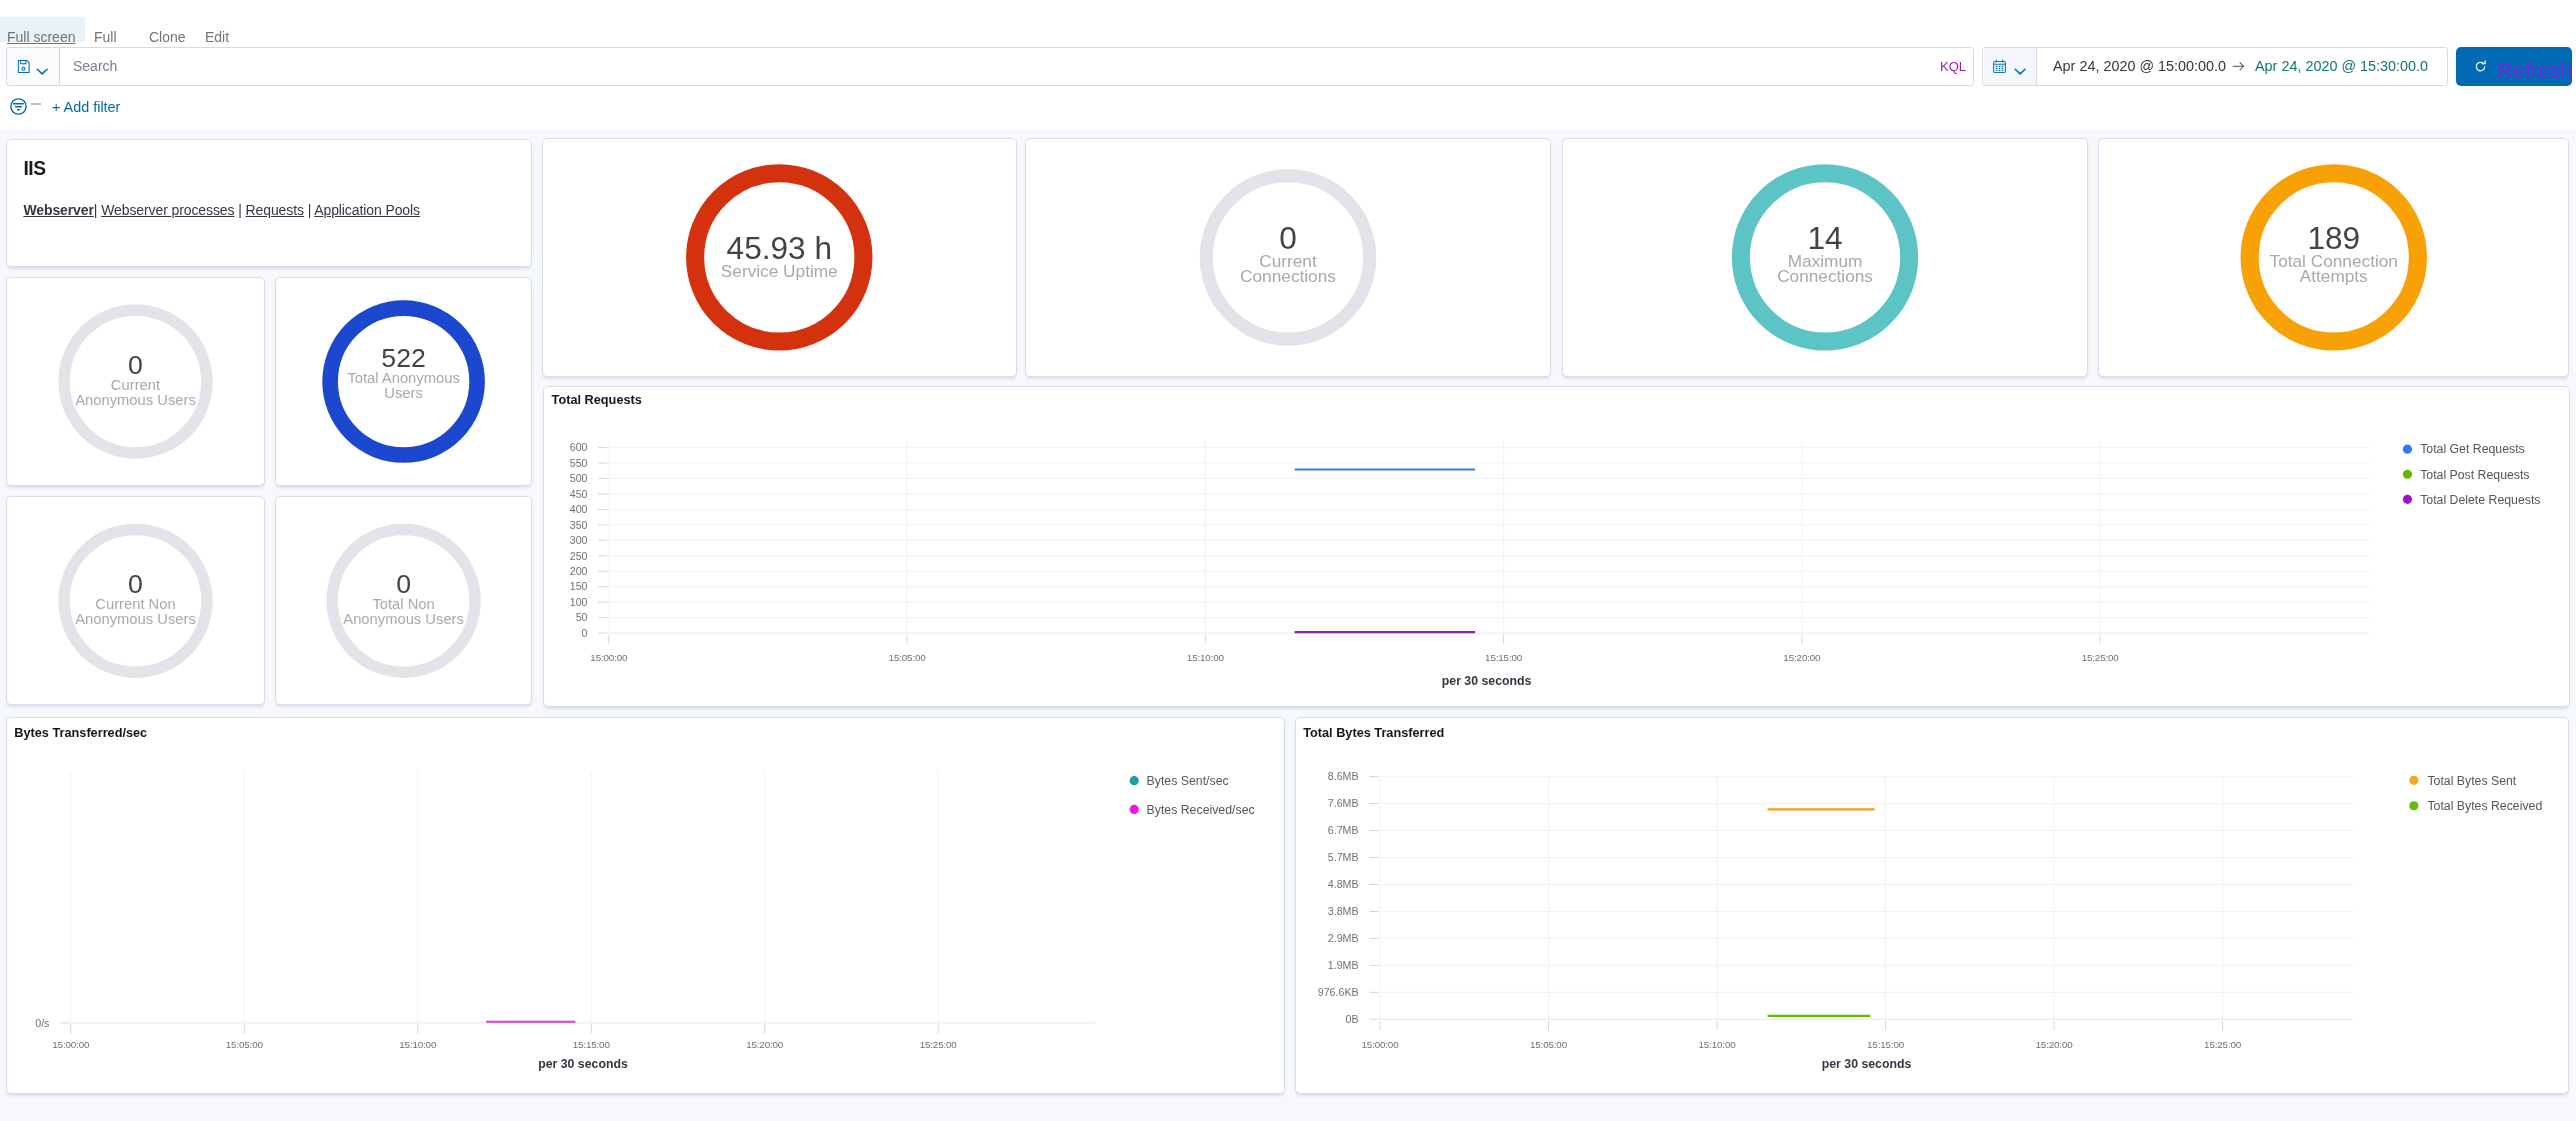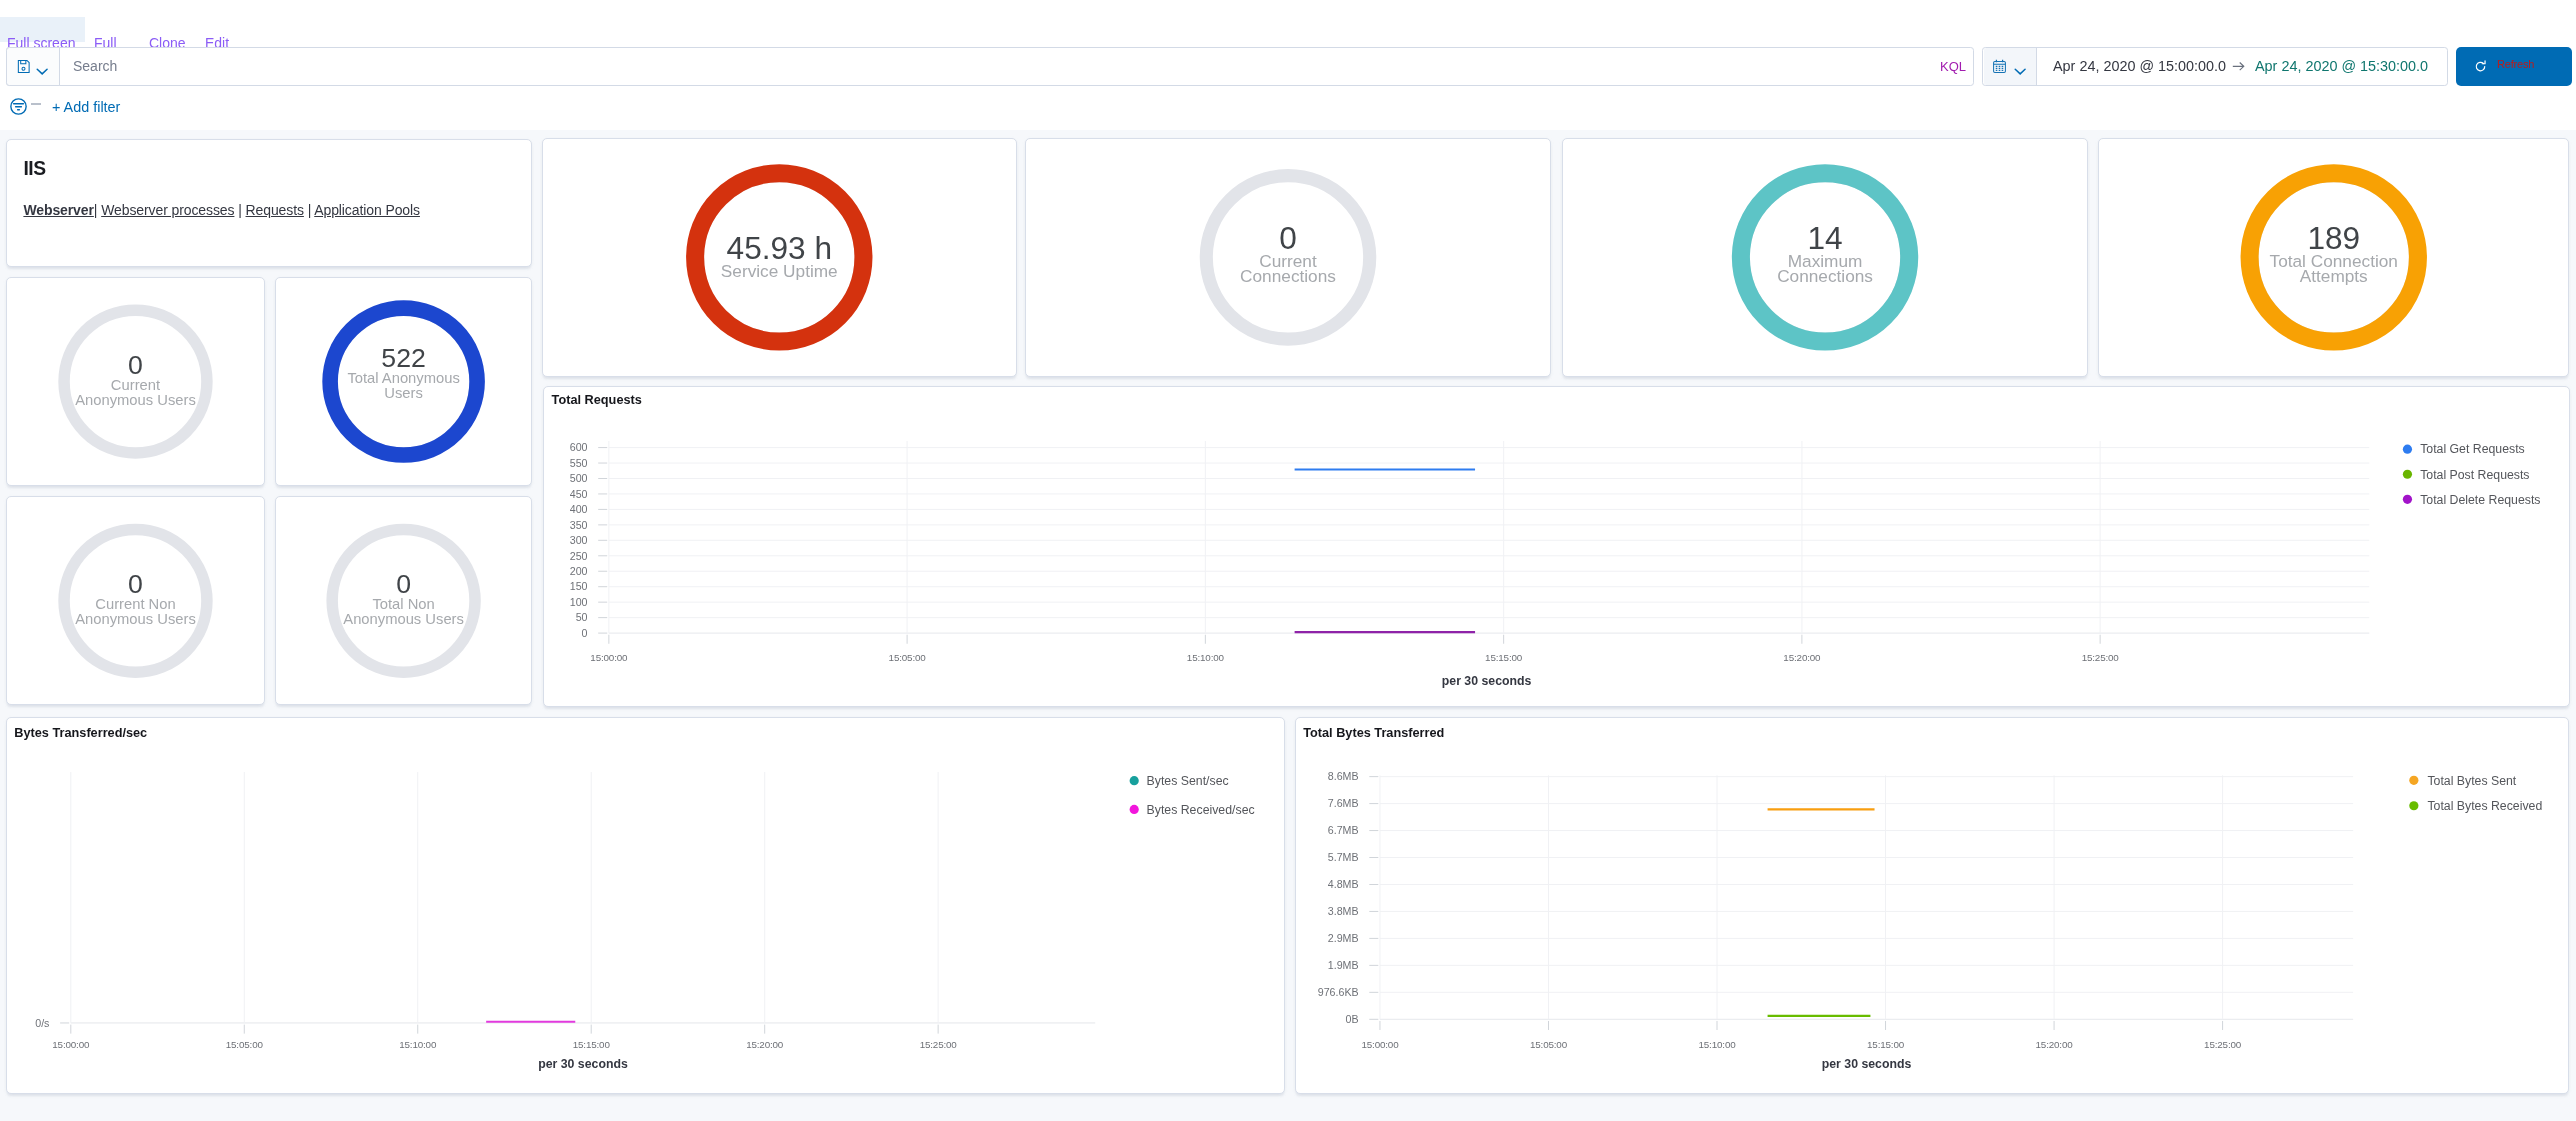--- a/index.html
+++ b/index.html
@@ -1,21 +1,21 @@
 <!DOCTYPE html>
 <html style="font-size:13px"><head>
 <meta charset="utf-8">
 <style>
 * { margin:0; padding:0; box-sizing:border-box; }
 html,body { width:2576px; height:1122px; font-family:"Liberation Sans",sans-serif; }
 body { background:#f6f8fb; position:relative; overflow:hidden; }
 .hdr { position:absolute; left:0; top:0; width:2576px; height:130px; background:#ffffff; }
 .panel { position:absolute; background:#ffffff; border:1.2px solid #d8dee9; border-radius:5px;
   box-shadow:0 2.5px 2.5px -1.2px rgba(152,162,179,0.2), 0 1.2px 5.7px -2.5px rgba(152,162,179,0.2); }
-.navlink { position:absolute; top:35px; font-size:14px; color:#8b5cf6; }
+.navlink { position:absolute; top:29px; font-size:14px; color:#737373; }
 .bar { position:absolute; background:#fff; border:1.2px solid #d3dae6; border-radius:3.3px; }
 </style>
 </head>
 <body>
 <div class="hdr"></div>
 
 <div style="position:absolute;left:0;top:17px;width:85px;height:25px;background:#e9f1f9"></div>
 <div class="navlink" style="left:7px;text-decoration:underline">Full screen</div>
 <div class="navlink" style="left:94px">Full</div>
 <div class="navlink" style="left:149px">Clone</div>
@@ -53,21 +53,21 @@
 <svg style="position:absolute;left:2232px;top:61px" width="13" height="10.7" viewBox="0 0 16 13" fill="none" stroke="#69707D" stroke-width="1.4">
     <path d="M1 6.5 h13 M9.5 1.8 L14.5 6.5 L9.5 11.2"></path>
   </svg>
 <div style="position:absolute;left:2255px;top:58px;font-size:14.4px;color:#0f766e">Apr 24, 2020 @ 15:30:00.0</div>
 
 <div style="position:absolute;left:2456px;top:47px;width:116px;height:39px;background:#006BB4;border-radius:5px"></div>
 <div style="position:absolute;left:2474px;top:60px"><svg width="13" height="13" viewBox="0 0 16 16" fill="none" stroke="#ffffff" stroke-width="1.5">
 <path d="M13.2 8 a5.2 5.2 0 1 1 -1.6 -3.7" stroke-linecap="round"></path>
 <path d="M13.6 1.2 v3.4 h-3.4" fill="none" stroke-linecap="round" stroke-linejoin="round"></path>
 </svg></div>
-<div style="position:absolute;left:2497px;top:58px;font-size:11px;color:#b91c1c;letter-spacing:-0.2px">Refresh</div>
+<div style="position:absolute;left:2497px;top:58px;font-size:22px;color:#6d28d9;letter-spacing:-0.2px">Refresh</div>
 
 <div style="position:absolute;left:10px;top:98px"><svg width="17" height="17" viewBox="0 0 16 16" fill="none" stroke="#006BB4">
 <circle cx="8" cy="8" r="7.2" stroke-width="1.3"></circle>
 <path d="M3.4 5.4 h9.2 M5.3 8.2 h5.4 M7.2 11 h1.6" stroke-width="1.4" stroke-linecap="round"></path>
 </svg></div>
 <div style="position:absolute;left:31px;top:103px;width:10.3px;height:1.6px;background:#b9c0cb"></div>
 <div style="position:absolute;left:52px;top:99px;font-size:14.4px;color:#006BB4">+ Add filter</div>
 
 <div class="panel" style="left:5.7px;top:139px;width:526px;height:128px"></div>
 <div class="panel" style="left:5.7px;top:277px;width:259px;height:209px"></div>

